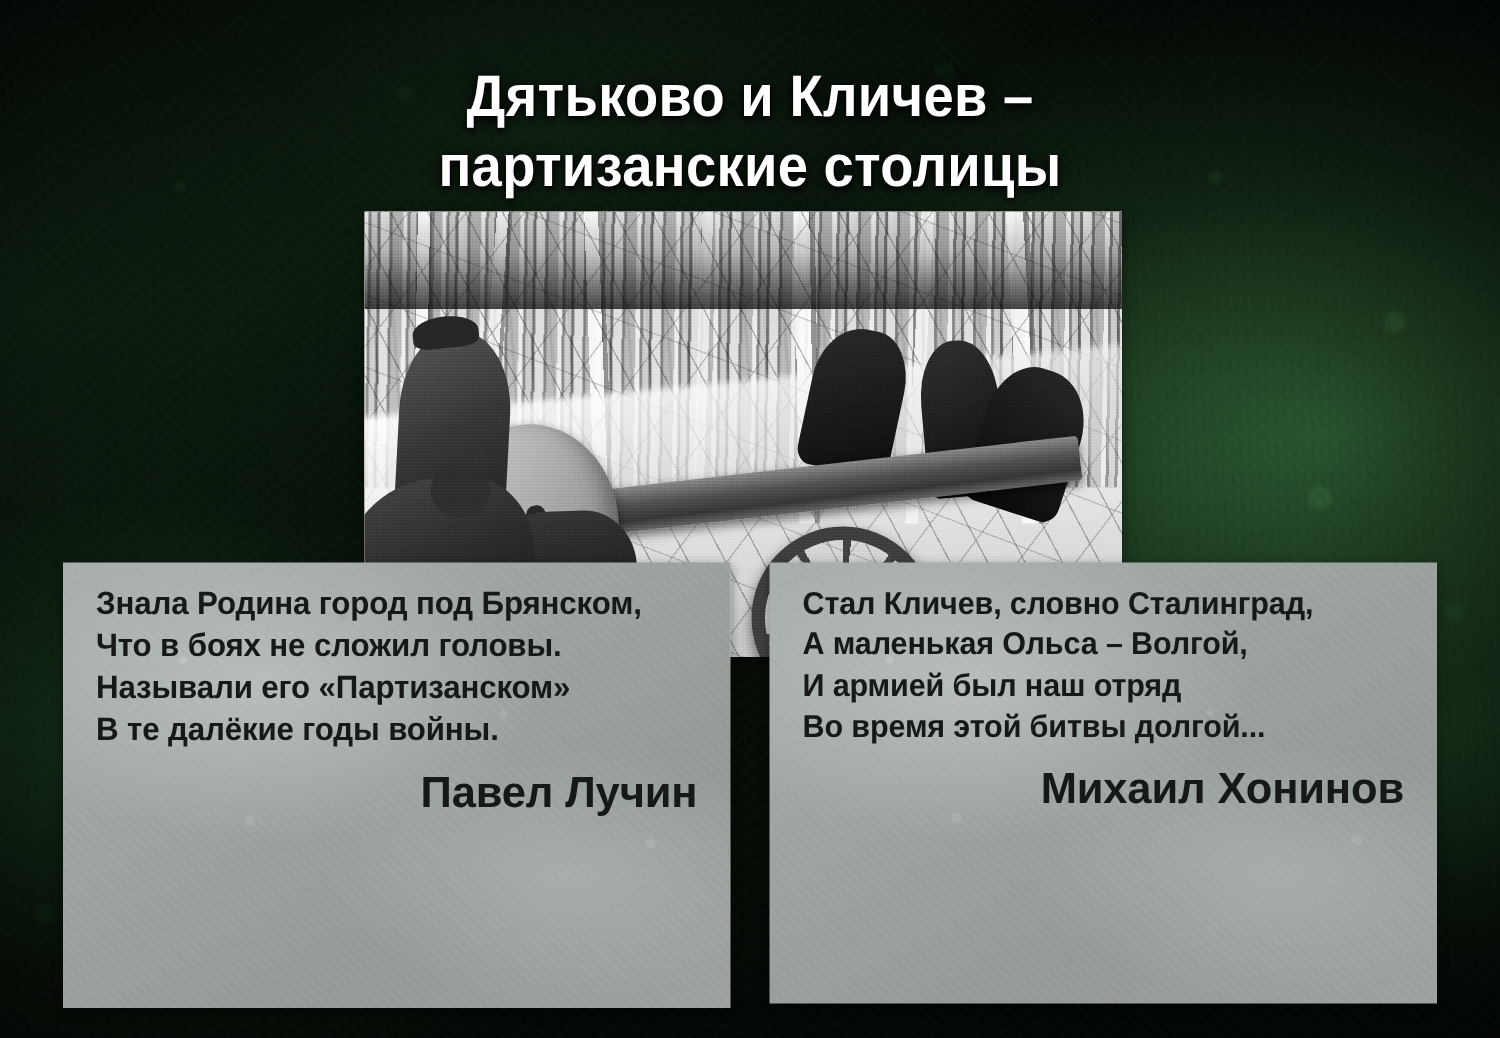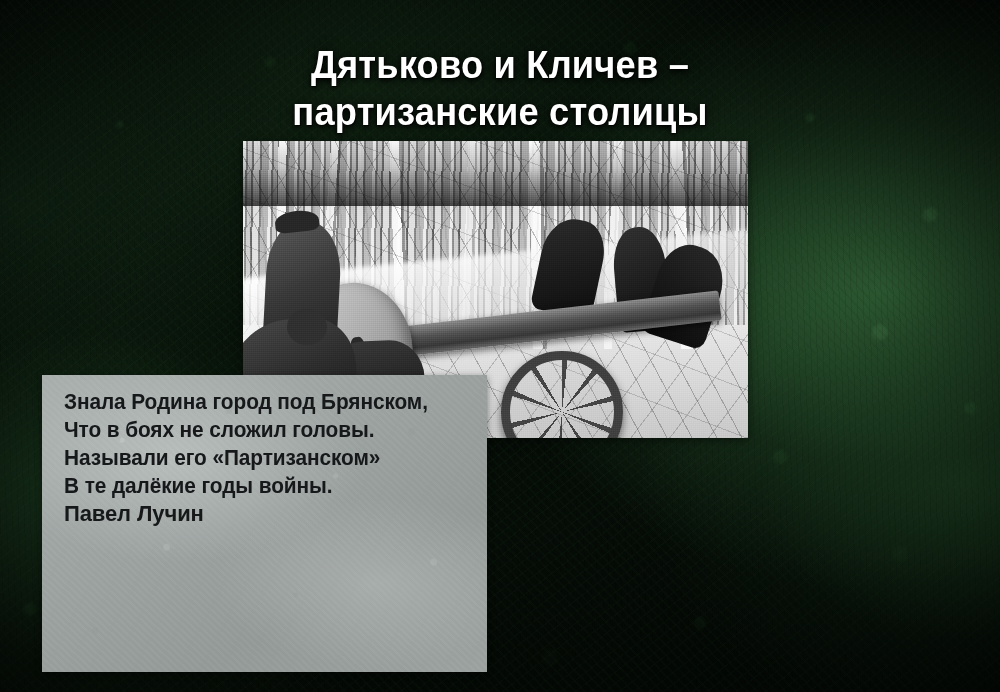--- a/index.html
+++ b/index.html
@@ -297,22 +297,23 @@
     font-weight: 700;
     white-space: pre-line;
     letter-spacing: -.1px;
     transform: scaleX(.97);
     transform-origin: left center;
   }
   .panel-right .verse { font-size: 21px; }
   .author {
     position: relative;
     z-index: 2;
-    text-align: left;
-    font-size: 22px;
+    margin-top: 12px;
+    text-align: right;
+    font-size: 29px;
     font-weight: 700;
     letter-spacing: -.1px;
   }
 </style>
 </head>
 <body>
 
 <div class="slide">
 
   <div class="bg-base"></div>
@@ -347,14 +348,21 @@
   </div>
 
   <div class="panel panel-left">
     <p class="verse">Знала Родина город под Брянском,
 Что в боях не сложил головы.
 Называли его «Партизанском»
 В те далёкие годы войны.</p>
     <div class="author">Павел Лучин</div>
   </div>
 
+  <div class="panel panel-right">
+    <p class="verse">Стал Кличев, словно Сталинград,
+А маленькая Ольса – Волгой,
+И армией был наш отряд
+Во время этой битвы долгой...</p>
+    <div class="author">Михаил Хонинов</div>
+  </div>
 
 </div>
 
 </body></html>

